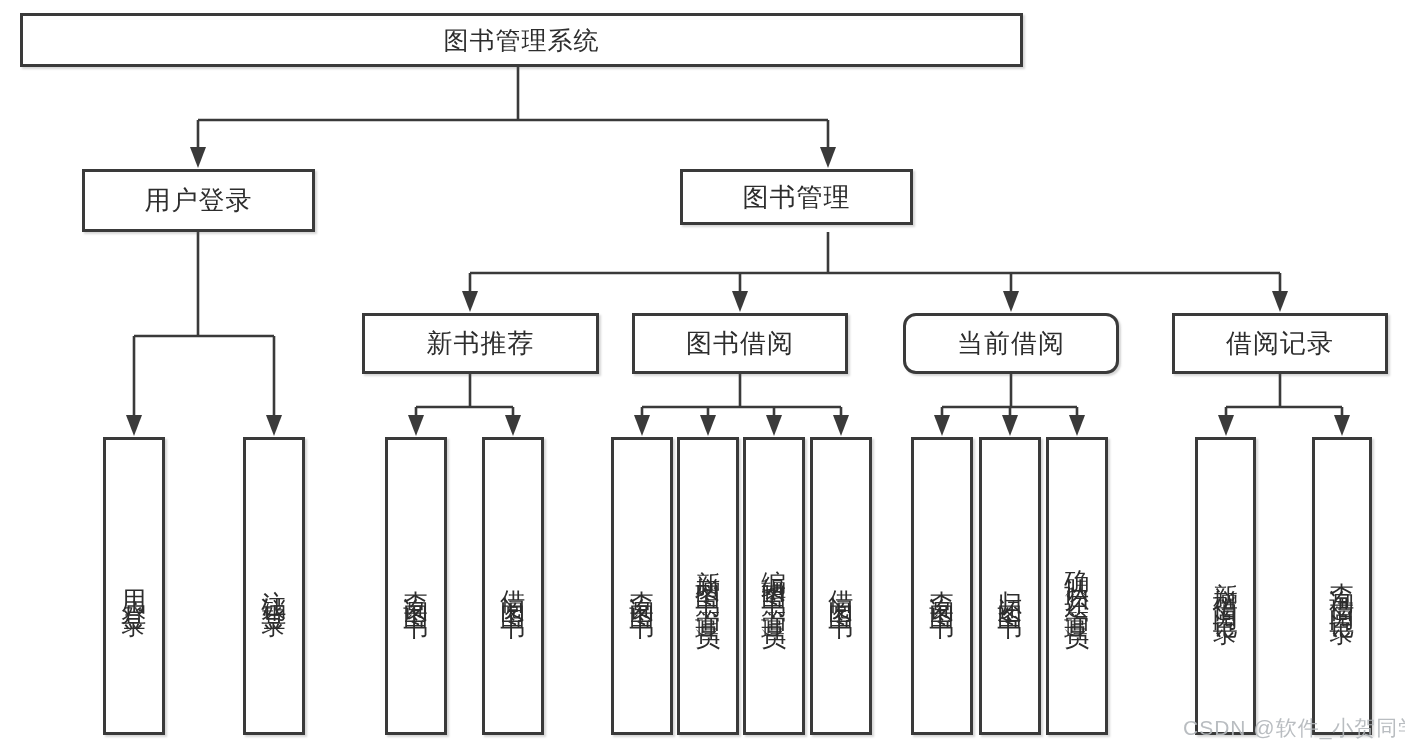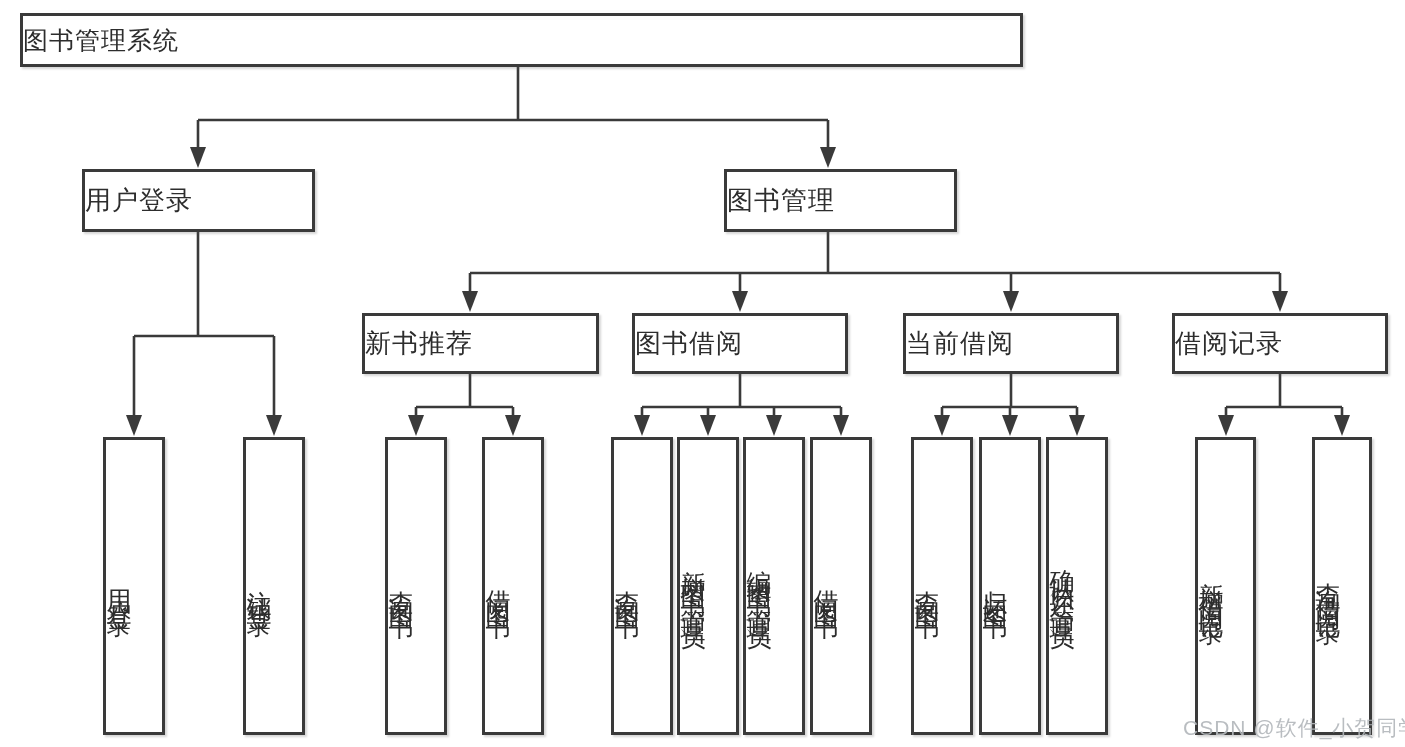--- a/index.html
+++ b/index.html
@@ -2,21 +2,21 @@
 <html lang="zh"><head>
 <meta charset="utf-8">
 <style>
   html,body{margin:0;padding:0;background:#ffffff;}
   body{font-family:"Liberation Sans","DejaVu Sans",sans-serif;}
   .canvas{
     position:relative;width:1405px;height:747px;background:#ffffff;overflow:hidden;
   }
   .node{
     position:absolute;background:#ffffff;border:3px solid #3a3a3a;
-    box-sizing:border-box;display:flex;align-items:center;
+    box-sizing:border-box;display:flex;align-items:center;justify-content:center;
     box-shadow:2px 2px 2px rgba(90,90,90,0.25);
     color:#2d2d2d;
   }
   .hlabel{
     font-size:26px;letter-spacing:1px;color:#2d2d2d;white-space:nowrap;
   }
   .root-label{font-size:25px;}
   .leaf .vlabel{
     writing-mode:vertical-rl;text-orientation:mixed;
     font-size:25px;line-height:1.06;letter-spacing:8px;color:#2d2d2d;
@@ -113,31 +113,31 @@
     </g>
   </svg>
 
   <div class="node" style="left:20px;top:13px;width:1003px;height:54px;">
     <span class="hlabel root-label">图书管理系统</span>
   </div>
 
   <div class="node" style="left:82px;top:169px;width:233px;height:63px;">
     <span class="hlabel">用户登录</span>
   </div>
-  <div class="node" style="left:724px;top:169px;width:233px;height:63px;">
+  <div class="node" style="left:680px;top:169px;width:233px;height:56px;">
     <span class="hlabel">图书管理</span>
   </div>
 
   <div class="node" style="left:362px;top:313px;width:237px;height:61px;">
     <span class="hlabel">新书推荐</span>
   </div>
   <div class="node" style="left:632px;top:313px;width:216px;height:61px;">
     <span class="hlabel">图书借阅</span>
   </div>
-  <div class="node" style="left:903px;top:313px;width:216px;height:61px;">
+  <div class="node" style="left:903px;top:313px;width:216px;height:61px;border-radius:13px;">
     <span class="hlabel">当前借阅</span>
   </div>
   <div class="node" style="left:1172px;top:313px;width:216px;height:61px;">
     <span class="hlabel">借阅记录</span>
   </div>
 
   <div class="node leaf" style="left:103px;top:437px;width:62px;height:298px;">
     <span class="vlabel">用户登录</span>
   </div>
   <div class="node leaf" style="left:243px;top:437px;width:62px;height:298px;">

